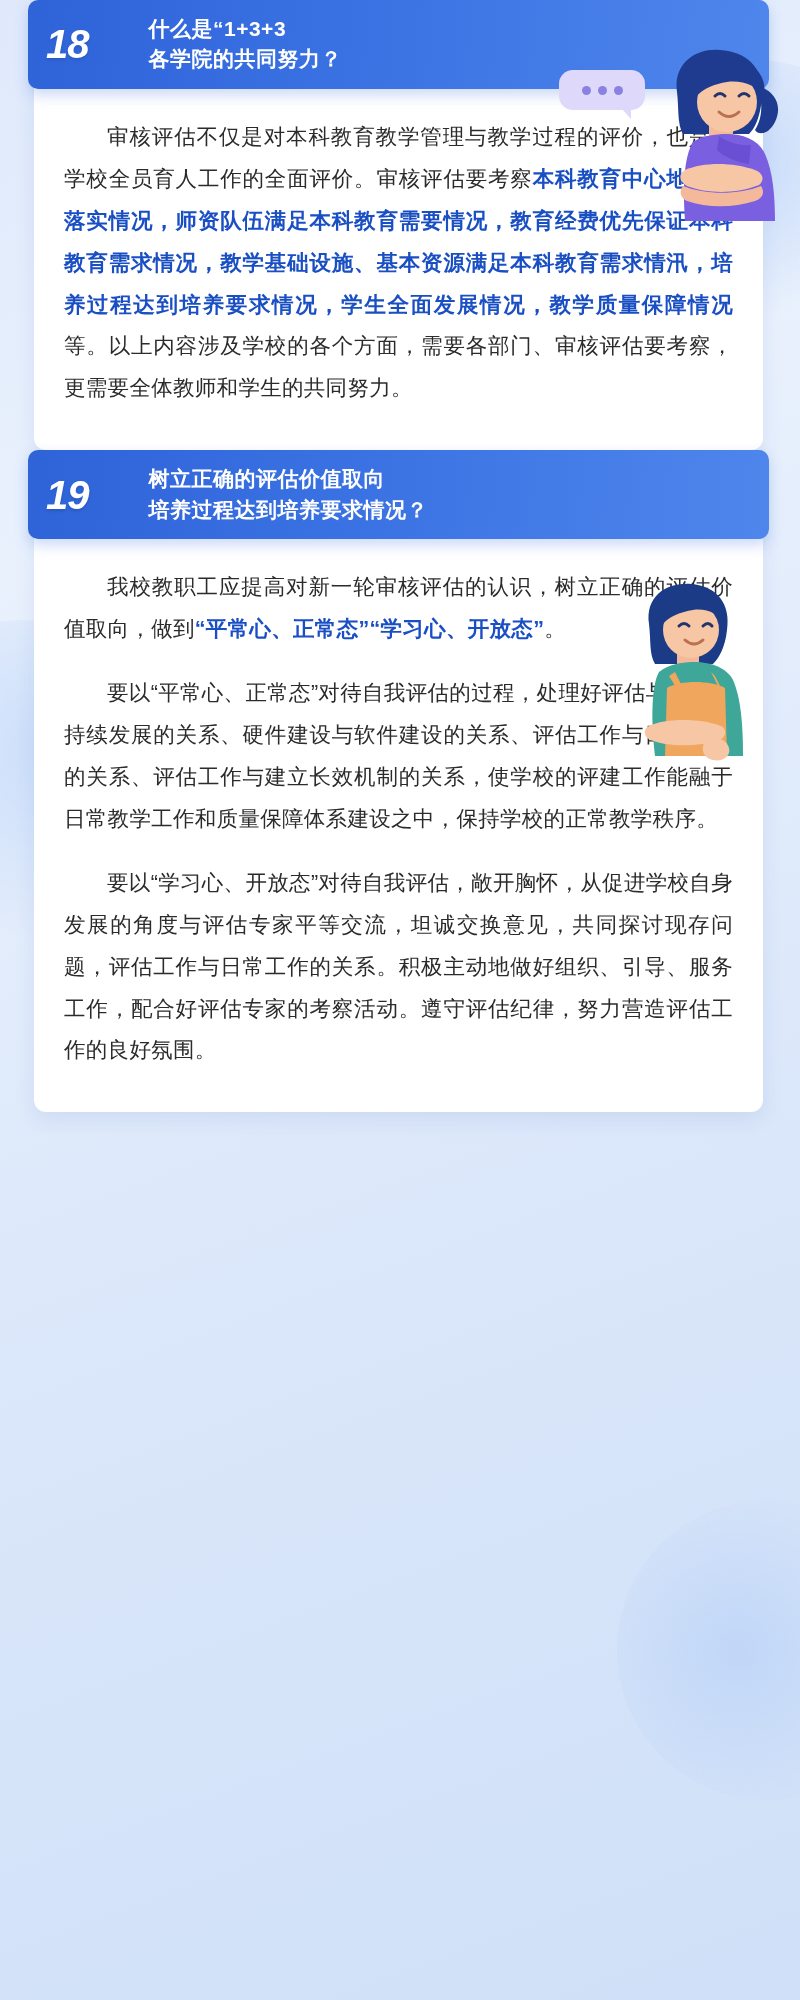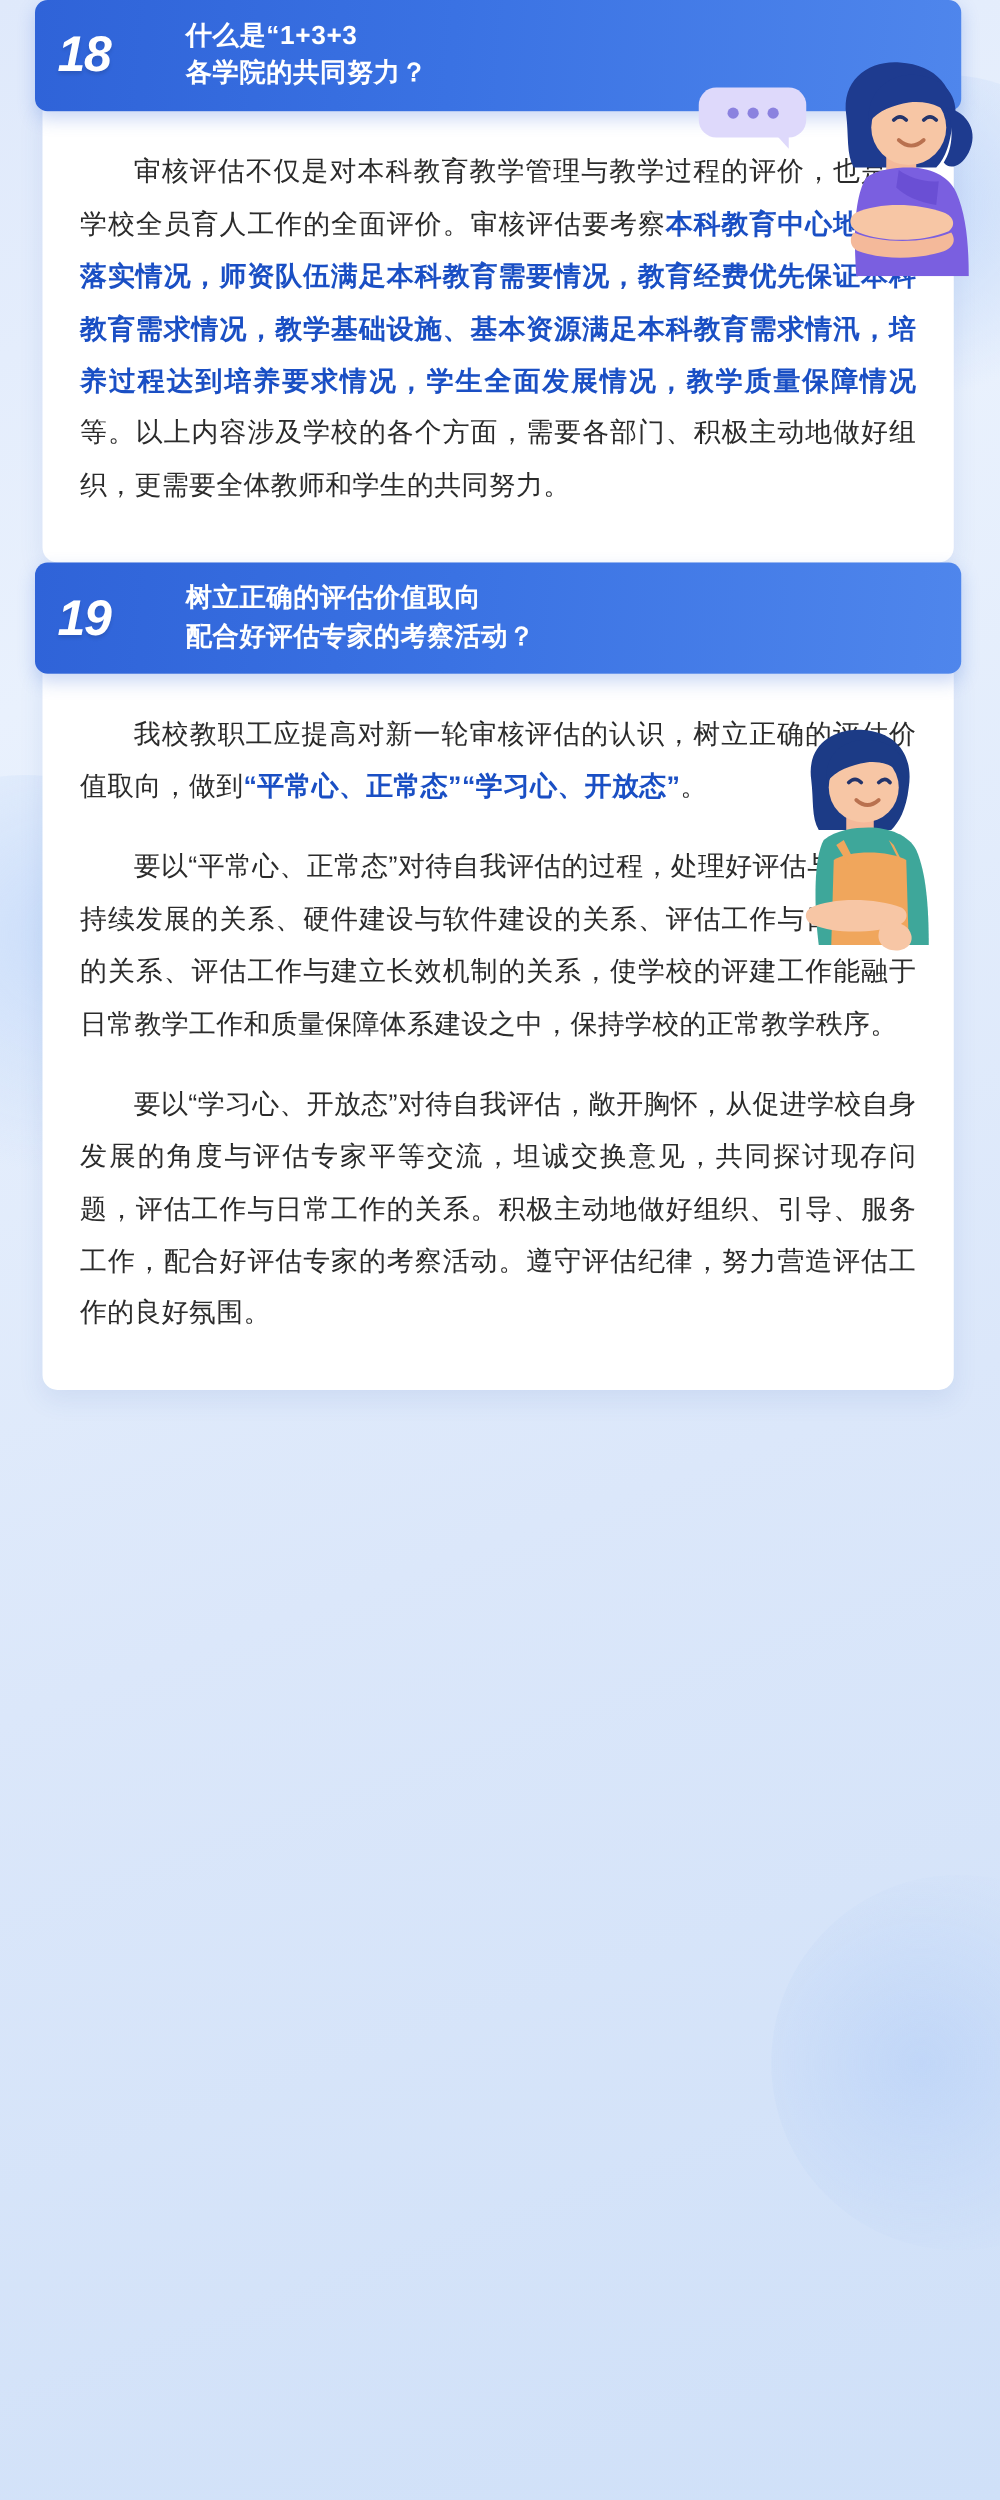--- a/index.html
+++ b/index.html
@@ -195,21 +195,21 @@
   <div class="section">
     <div class="section-header">
       <div class="section-number">18</div>
       <div class="section-title">
         <span class="line">什么是“1+3+3</span>
         <span class="line">各学院的共同努力？</span>
       </div>
     </div>
     <div class="section-body">
       <p class="para">
-        <span>审核评估不仅是对本科教育教学管理与教学过程的评价，也是对学校全员育人工作的全面评价。审核评估要考察</span><span class="hl">本科教育中心地位的落实情况，师资队伍满足本科教育需要情况，教育经费优先保证本科教育需求情况，教学基础设施、基本资源满足本科教育需求情汛，培养过程达到培养要求情况，学生全面发展情况，教学质量保障情况</span><span>等。以上内容涉及学校的各个方面，需要各部门、积极主动地做好组织，更需要全体教师和学生的共同努力。</span>
+        <span>审核评估不仅是对本科教育教学管理与教学过程的评价，也是对学校全员育人工作的全面评价。审核评估要考察</span><span class="hl">本科教育中心地位的落实情况，师资队伍满足本科教育需要情况，教育经费优先保证本科教育需求情况，教学基础设施、基本资源满足本科教育需求情汛，培养过程达到培养要求情况，学生全面发展情况，教学质量保障情况</span><span>等。以上内容涉及学校的各个方面，需要各部门、审核评估要考察，更需要全体教师和学生的共同努力。</span>
       </p>
     </div>
   </div>
 
   <div class="illus illus-2">
     <svg width="150" height="235" viewBox="0 0 150 235" xmlns="http://www.w3.org/2000/svg">
 
       <path d="M34 48 C30 20 52 6 76 8 C102 10 116 28 112 54 C110 72 104 82 98 88 L40 88 C34 78 36 64 34 48 Z" fill="#1c3b86"></path>
 
       <path d="M62 72 h22 v24 h-22 z" fill="#f4b99a"></path>
@@ -232,21 +232,21 @@
 
       <path d="M92 162 C102 160 112 164 114 172 C116 180 108 186 98 184 C88 182 84 172 92 162 Z" fill="#f7c6a5"></path>
     </svg>
   </div>
 
   <div class="section">
     <div class="section-header">
       <div class="section-number">19</div>
       <div class="section-title">
         <span class="line">树立正确的评估价值取向</span>
-        <span class="line">配合好评估专家的考察活动？</span>
+        <span class="line">培养过程达到培养要求情况？</span>
       </div>
     </div>
     <div class="section-body">
       <p class="para">
         <span>我校教职工应提高对新一轮审核评估的认识，树立正确的评估价值取向，做到</span><span class="hl">“平常心、正常态”“学习心、开放态”</span><span>。</span>
       </p>
       <p class="para">
         <span>要以“平常心、正常态”对待自我评估的过程，处理好评估与学校可持续发展的关系、硬件建设与软件建设的关系、评估工作与日常工作的关系、评估工作与建立长效机制的关系，使学校的评建工作能融于日常教学工作和质量保障体系建设之中，保持学校的正常教学秩序。</span>
       </p>
       <p class="para">

